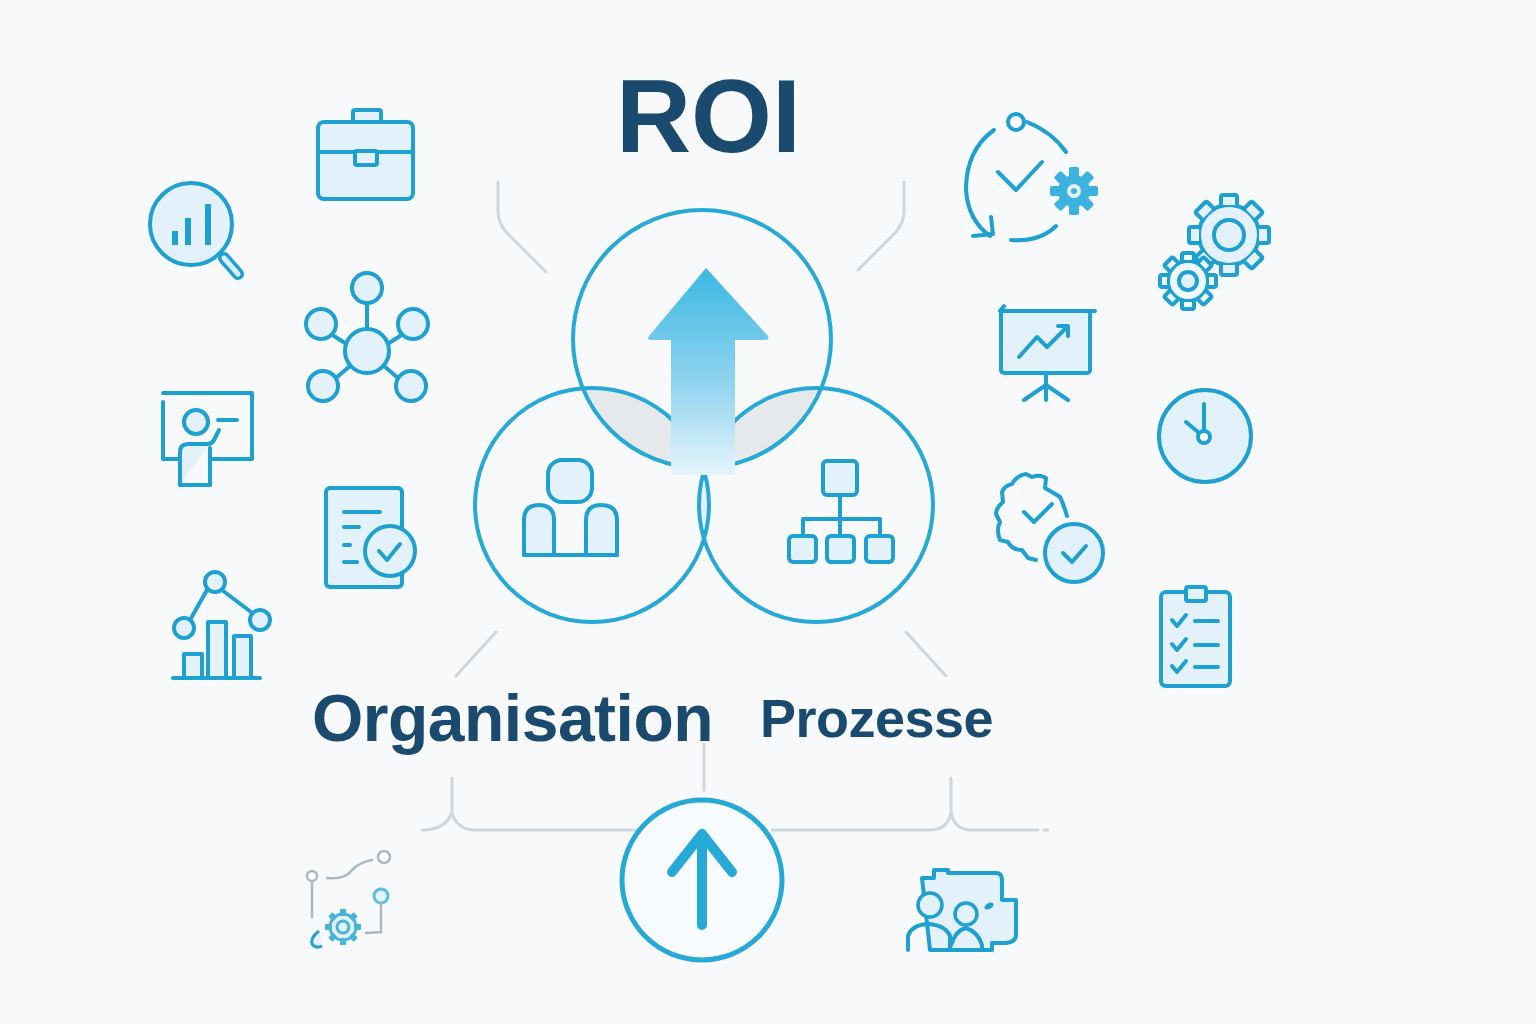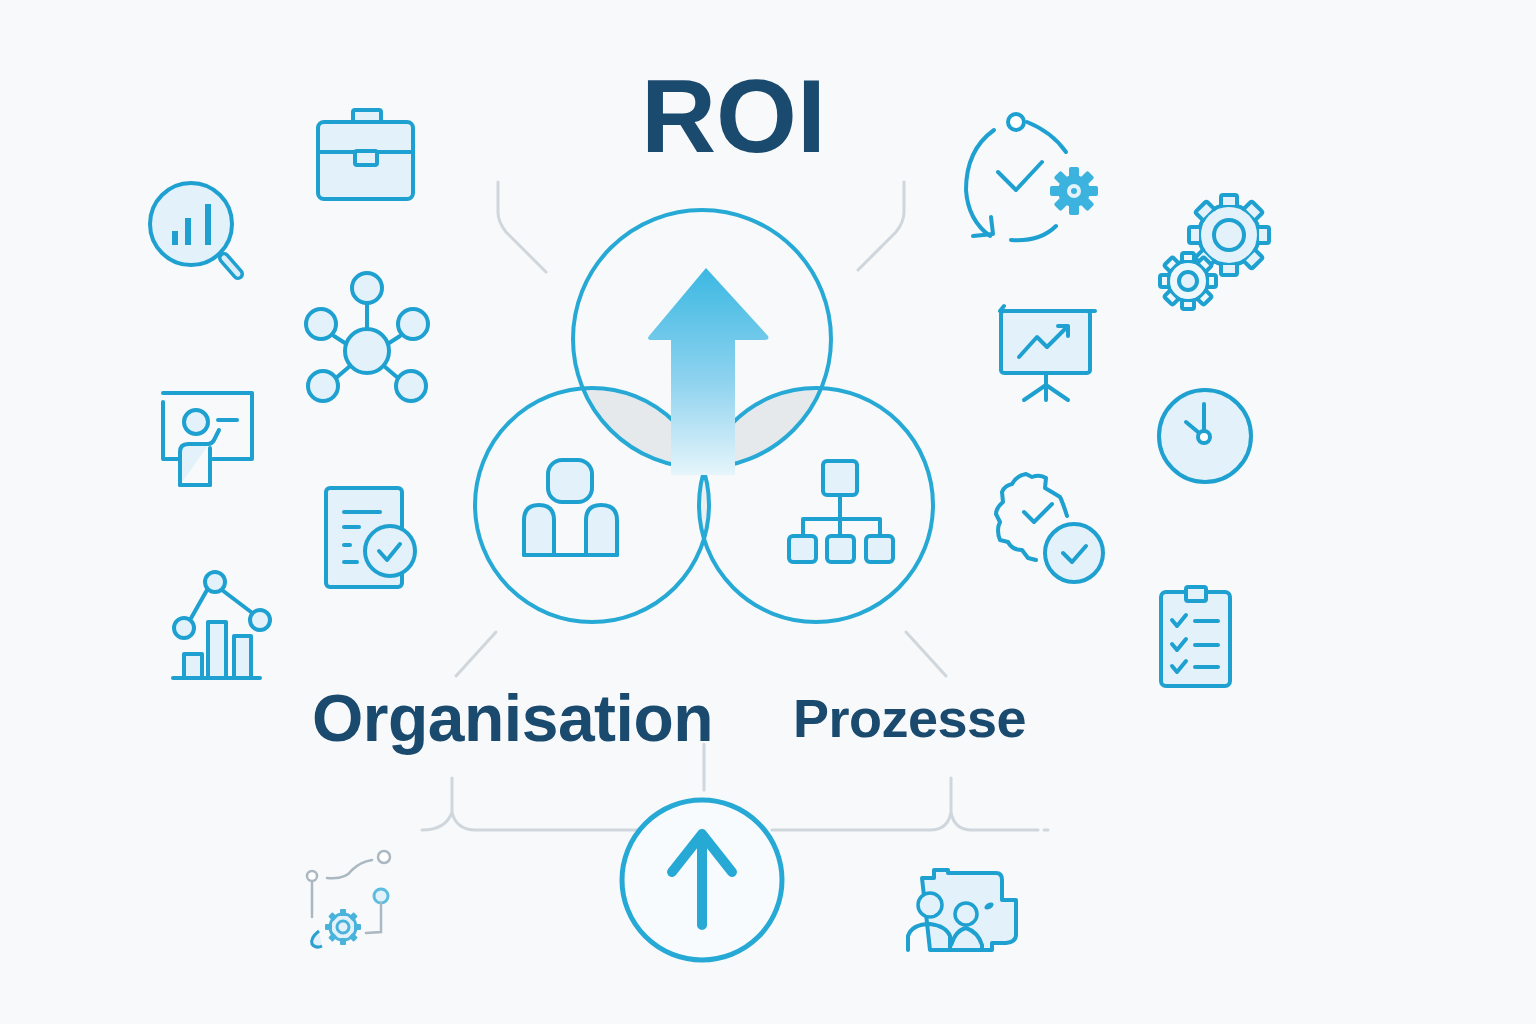--- a/index.html
+++ b/index.html
@@ -8,23 +8,23 @@
     background: #f8f9fa;
     font-family: "Liberation Sans", "DejaVu Sans", sans-serif;
     position: relative;
   }
   .canvas { position: absolute; left: 0; top: 0; width: 1536px; height: 1024px; }
   .label {
     position: absolute; color: #1a4a6e; font-weight: bold;
     font-family: "Liberation Sans", "DejaVu Sans", sans-serif;
     letter-spacing: -0.5px; white-space: nowrap;
   }
-  .title { left: 616px; top: 64px; font-size: 104px; line-height: 104px; letter-spacing: 0; margin-left: 25px; }
+  .title { left: 616px; top: 64px; font-size: 104px; line-height: 104px; letter-spacing: 0; }
   .lbl-org { left: 312px; top: 690px; font-size: 66px; line-height: 56px; }
-  .lbl-proz { left: 760px; top: 690px; font-size: 54px; line-height: 56px; margin-left: 33px; }
+  .lbl-proz { left: 760px; top: 690px; font-size: 54px; line-height: 56px; }
   svg .s { fill: none; stroke: #1ea0d0; stroke-width: 4; stroke-linecap: round; stroke-linejoin: round; }
   svg .f { fill: #e3f2fa; stroke: #1ea0d0; stroke-width: 4; stroke-linejoin: round; stroke-linecap: round; }
   svg .g { fill: none; stroke: #cfd6dc; stroke-width: 3; stroke-linecap: round; stroke-linejoin: round; }
 </style>
 </head>
 <body>
 
 <div class="canvas">
 <svg width="1536" height="1024" viewBox="0 0 1536 1024" xmlns="http://www.w3.org/2000/svg">
   <defs>

